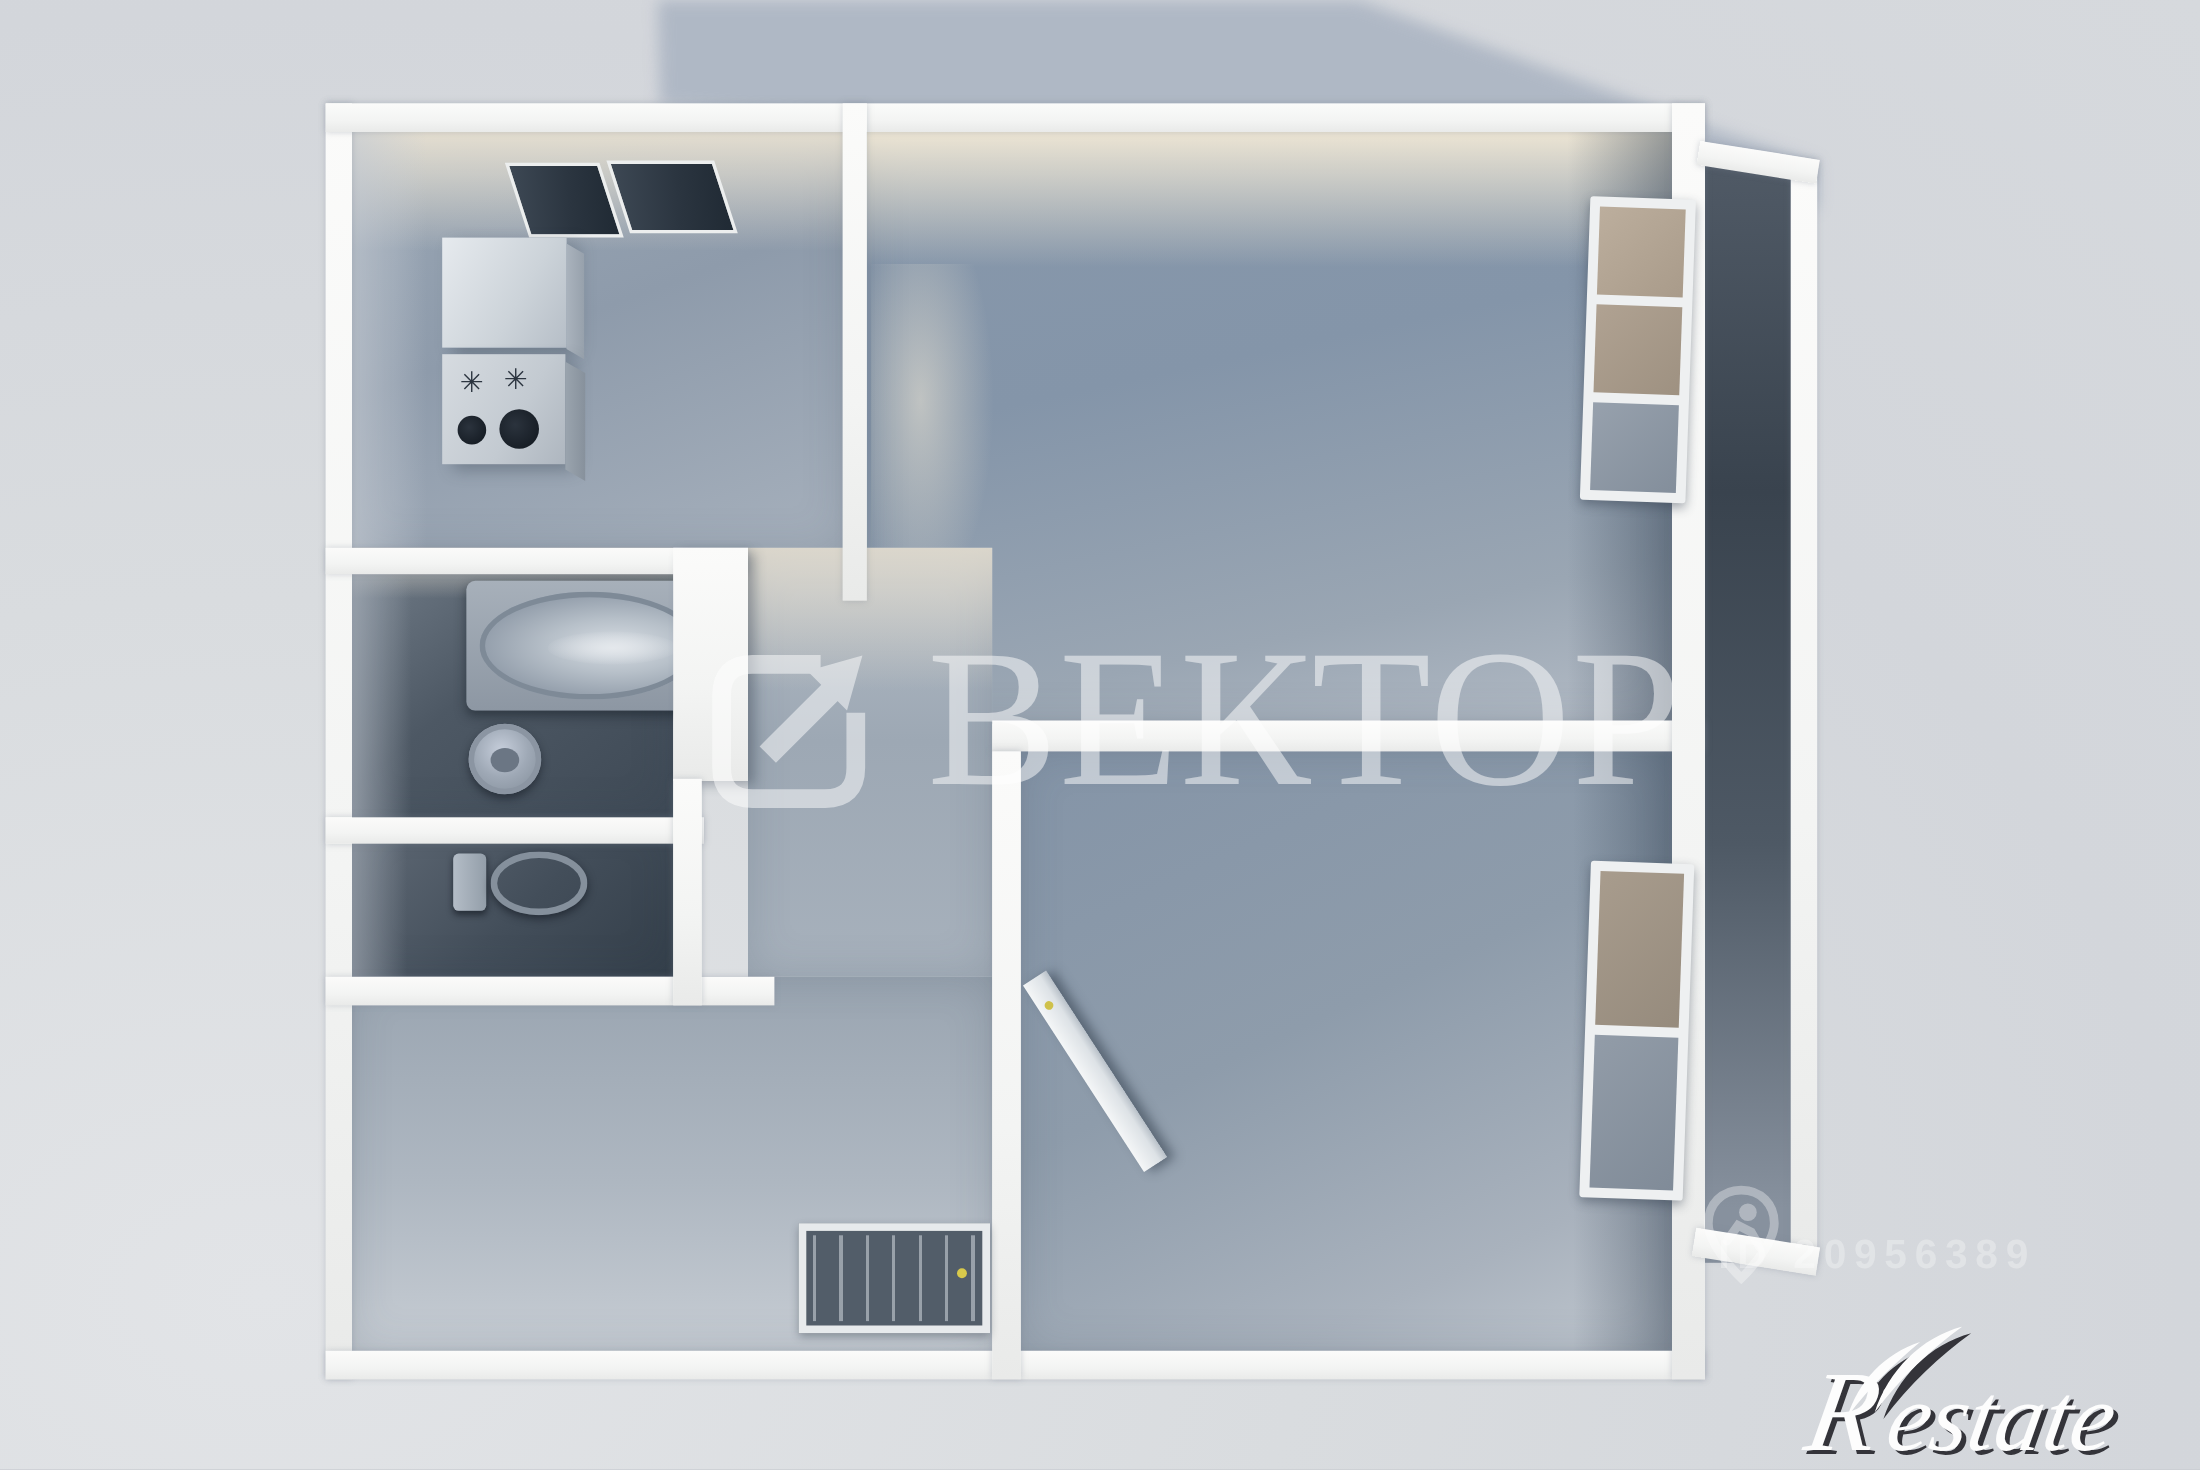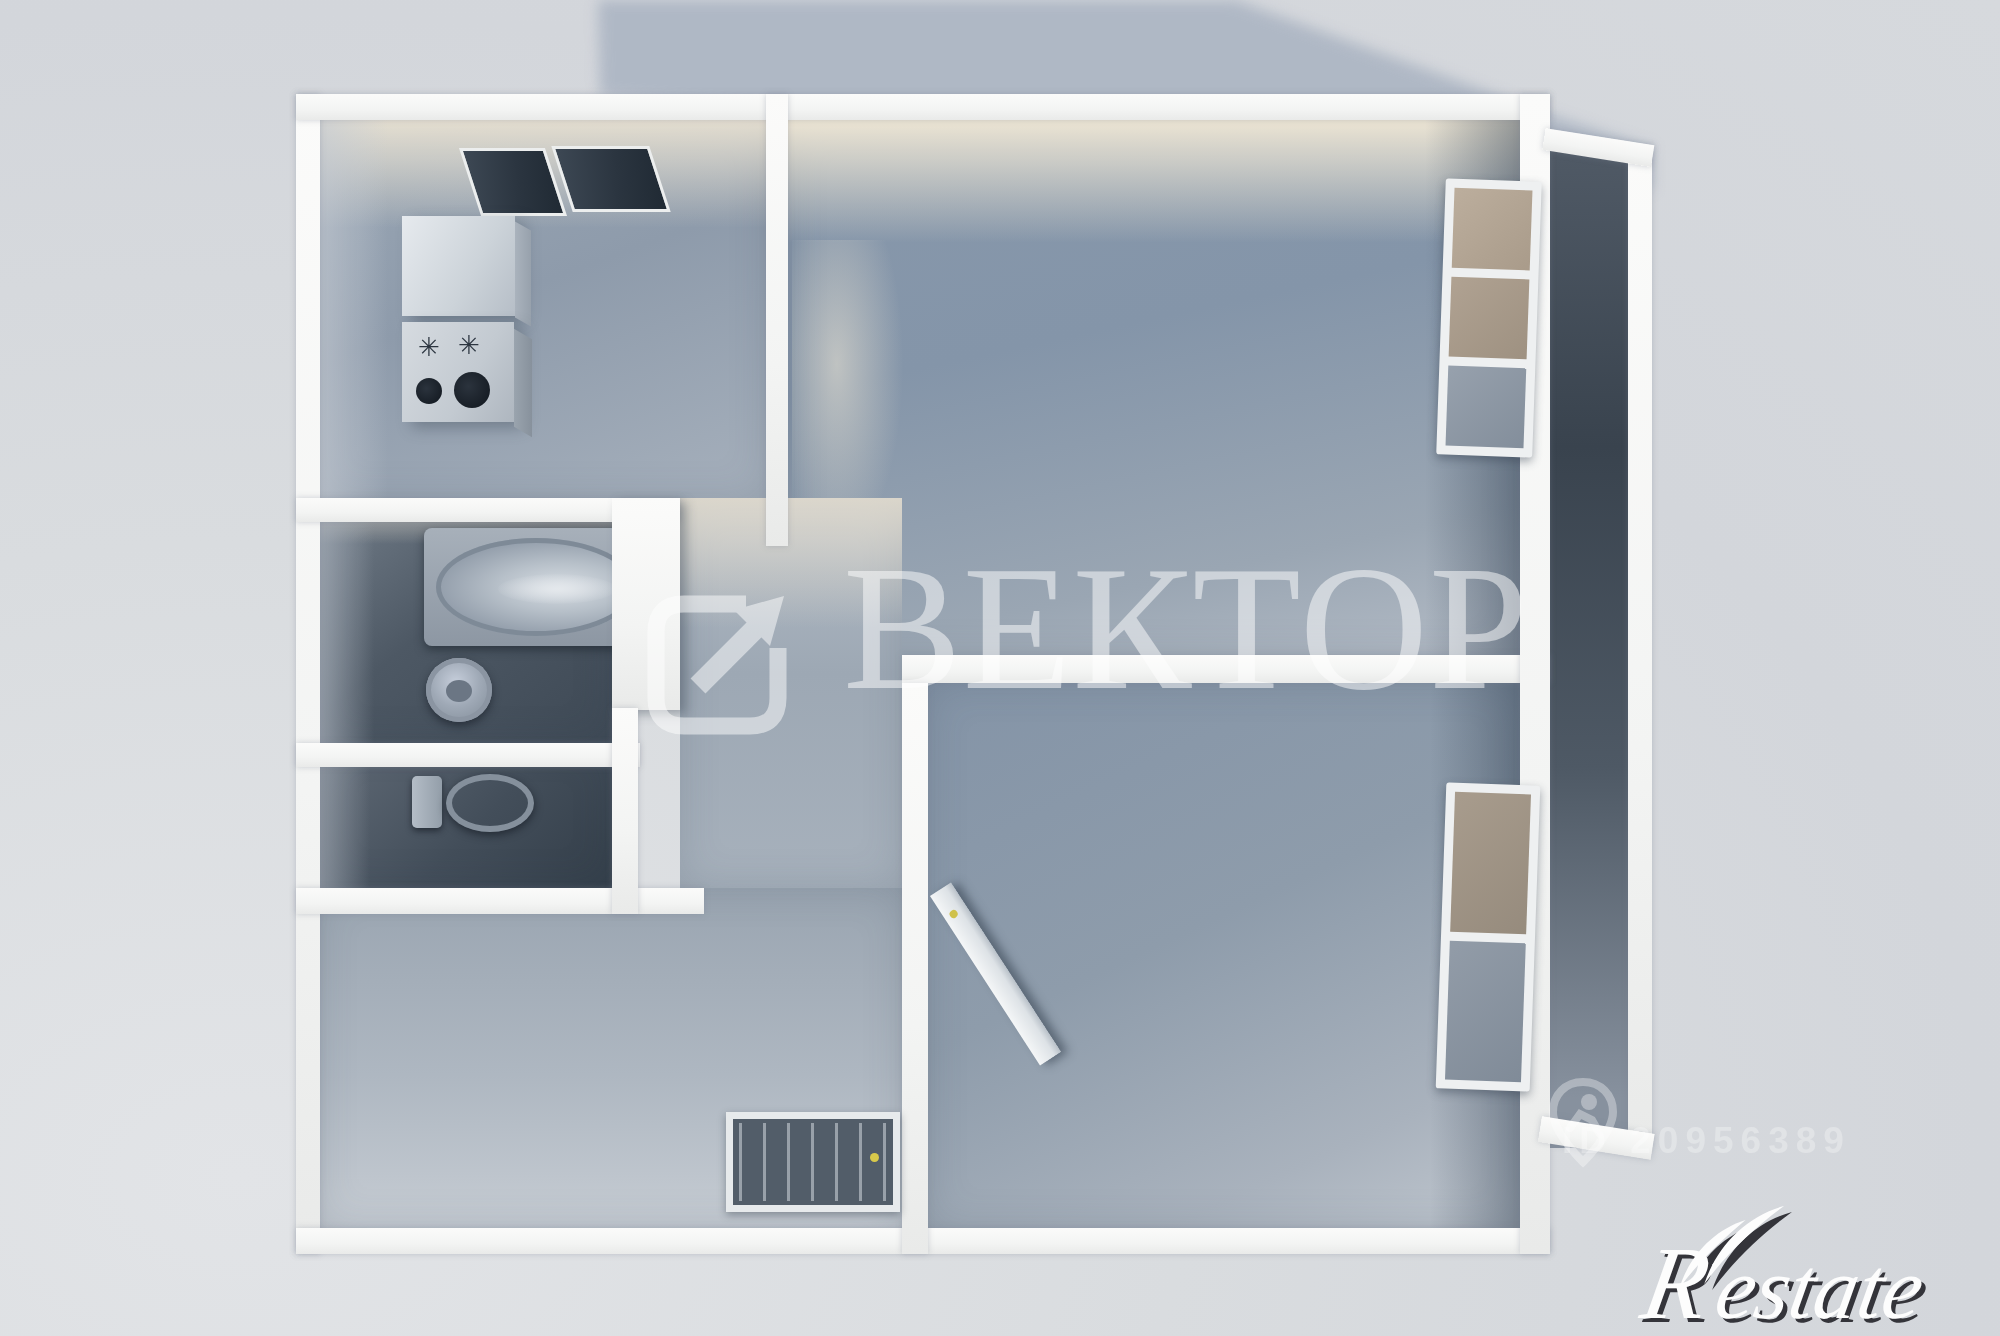--- a/index.html
+++ b/index.html
@@ -120,21 +120,21 @@
     box-shadow:0 4px 10px rgba(50,62,78,.45);padding:9px;box-sizing:border-box;
     display:flex;flex-direction:column;gap:9px;}
   .rwin .pane{flex:1;}
   .win1{left:1441px;top:180px;width:96px;height:276px;}
   .win1 .p1{background:linear-gradient(135deg,#bcae9d,#a99b8a);}
   .win1 .p2{background:linear-gradient(135deg,#b0a292,#9e9181);}
   .win1 .p3{background:linear-gradient(135deg,#97a1ad,#838e9b);}
   .win2{left:1441px;top:784px;width:94px;height:306px;}
   .win2 .p1{background:linear-gradient(135deg,#a89c8d,#968b7d);}
   .win2 .p2{background:linear-gradient(135deg,#929cas8,#808b98);background:linear-gradient(135deg,#929ca8,#808b98);}
-  .vektor-title{left:843px;top:539px;font-family:"Liberation Serif",serif;font-size:178px;line-height:178px;
+  .vektor-title{left:843px;top:564px;font-family:"Liberation Serif",serif;font-size:178px;line-height:178px;
     letter-spacing:1px;color:rgba(255,255,255,.5);white-space:nowrap;text-align:right;}
   .vektor-sub{left:856px;top:742px;font-size:40px;letter-spacing:21px;color:rgba(255,255,255,.48);white-space:nowrap;}
   .vektor-icon{left:646px;top:582px;opacity:.5;}
   .cian{left:1596px;top:1096px;font-size:96px;font-weight:bold;color:rgba(255,255,255,.34);letter-spacing:2px;}
   .cian-pin{left:1548px;top:1076px;opacity:.34;}
   .cian-id{left:1562px;top:1120px;font-size:37px;font-weight:bold;letter-spacing:7px;color:rgba(255,255,255,.3);white-space:nowrap;}
   .restate{left:1628px;top:1206px;}
 </style>
 </head>
 <body>

